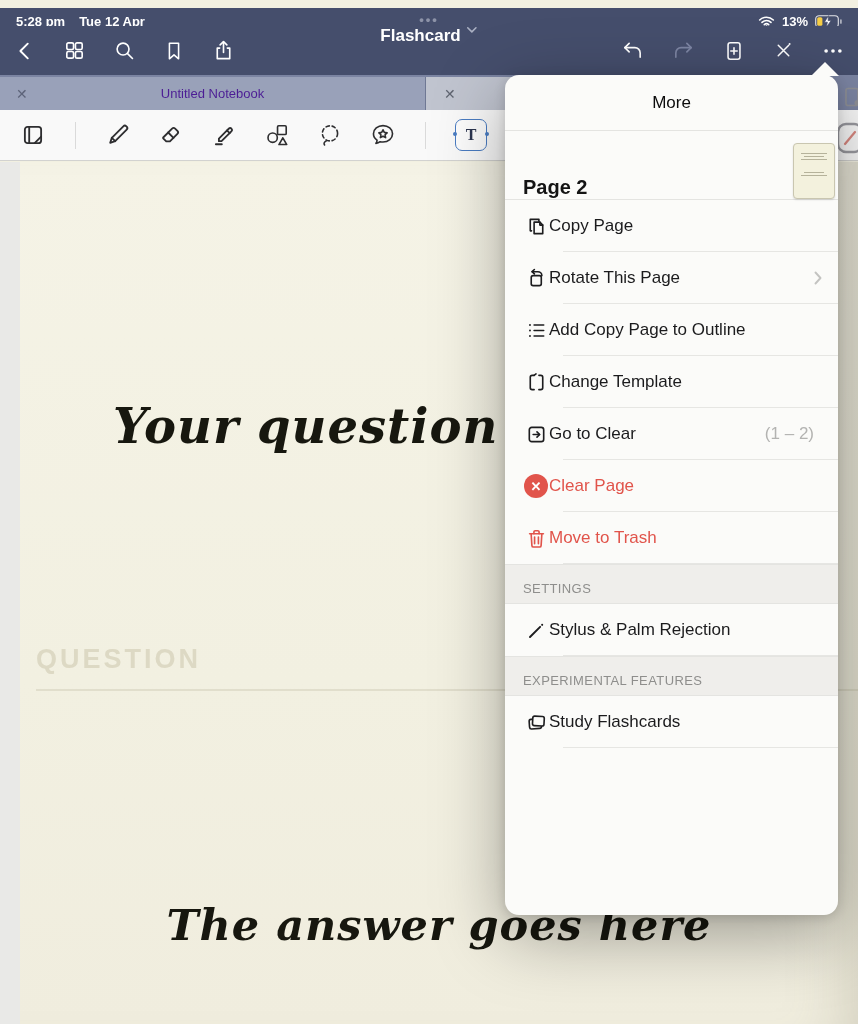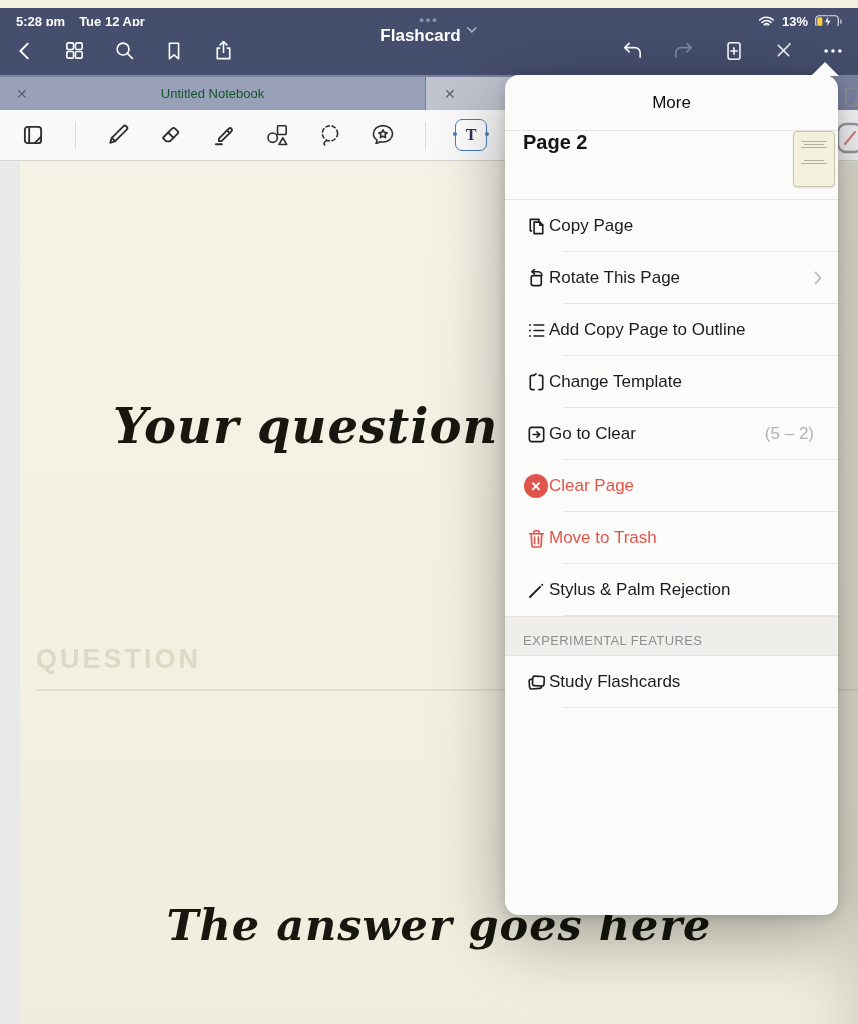--- a/index.html
+++ b/index.html
@@ -21,21 +21,21 @@
   .nav-right{position:absolute;right:14px;top:0;height:100%;display:flex;align-items:center;gap:28px;color:#fff}
   .nav-title{position:absolute;left:50%;top:0;height:100%;transform:translateX(-50%);
              display:flex;gap:6px;color:#fff;font-size:17px;font-weight:700}
   .navbtn{cursor:pointer}
   .dim{color:#7d85a3}
 
   
   .tabbar{position:absolute;top:75px;left:0;right:0;height:35px;background:#7b84a2;z-index:5}
   .tab1{position:absolute;left:0;top:2px;bottom:0;width:425px;background:#99a1b9;border-right:1px solid #6f7894;
         display:flex;align-items:center;justify-content:center}
-  .tab1 .tlabel{font-size:13px;color:#14532d}
+  .tab1 .tlabel{font-size:13px;color:#4c1d95}
   .tabx{position:absolute;left:16px;top:50%;transform:translateY(-50%);color:#5d6379;font-size:14px;line-height:1;cursor:pointer}
   .tab2{position:absolute;left:426px;top:2px;bottom:0;width:86px;background:#c0c4cf}
   .tab2 .tabx{left:18px;color:#5f6470}
 
   
   .toolbar{position:absolute;top:110px;left:0;right:0;height:51px;background:#f9f9f9;border-bottom:1px solid #d2d2d0;
            display:flex;align-items:center;gap:27px;padding-left:20px;box-sizing:border-box;color:#2e2e30;z-index:5}
   .tdiv{width:1px;height:27px;background:#dadada;margin:0 2px}
   .tool{cursor:pointer;display:flex;align-items:center;justify-content:center}
   .ttool{width:30px;height:30px;border:1.5px solid #4a7cc2;border-radius:7px;background:#fdfdfd;
@@ -56,21 +56,21 @@
   .q-line{position:absolute;left:16px;right:0;top:527px;height:2px;background:rgba(150,144,110,.18)}
   .a-text{position:absolute;left:0;right:0;top:738px;text-align:center;font-size:43px;letter-spacing:1px}
 
   
   .pop-arrow{position:absolute;top:62px;left:811px;width:0;height:0;z-index:51;
              border-left:14px solid transparent;border-right:14px solid transparent;border-bottom:14px solid #fbfbf9}
   .popover{position:absolute;left:505px;top:75px;width:333px;height:840px;background:#fbfbf9;border-radius:14px;
            box-shadow:0 20px 70px rgba(0,0,0,.35),0 2px 12px rgba(0,0,0,.15);z-index:50;overflow:hidden}
   .phead{height:55px;display:flex;align-items:center;justify-content:center;font-size:17px;font-weight:400;color:#0c0c0c;
          border-bottom:1px solid #e4e4e1}
-  .pagerow{height:68px;display:flex;align-items:flex-start;padding:0 3px 0 18px;border-bottom:1px solid #e4e4e1;cursor:pointer}
+  .pagerow{height:68px;display:flex;align-items:flex-end;padding:0 3px 0 18px;border-bottom:1px solid #e4e4e1;cursor:pointer}
   .pagerow .plabel{font-size:20px;font-weight:700;color:#141414;flex:1}
   .thumb{width:40px;height:54px;background:#f3f1dd;border:1px solid #c9c6b0;border-radius:4px;position:relative;
          box-shadow:0 1px 2px rgba(0,0,0,.12)}
   .thumb i{position:absolute;left:7px;right:7px;height:1px;background:#b5b29a}
   .prow{position:relative;display:flex;align-items:center;height:52px;padding:0 16px 0 18px;cursor:pointer}
   .prow::after{content:"";position:absolute;left:58px;right:0;bottom:0;height:1px;background:#e6e6e3}
   .picon{width:26px;display:flex;justify-content:center;color:#1d1d1f}
   .prow .lbl{font-size:17px;color:#1b1b1d;flex:1}
   .prow .val{font-size:17px;color:#b3b3b1;margin-right:8px}
   .chev{color:#c3c3c1}
@@ -343,21 +343,21 @@
 
   <div class="prow">
     <span class="picon">
       <svg class="ic" width="23" height="23" viewBox="0 0 24 24">
           <rect x="4.5" y="4.5" width="15" height="15" rx="2.5"></rect>
           <path d="M8.5 12h6.5"></path>
           <path d="M12.5 9.2 15.3 12l-2.8 2.8"></path>
         </svg>
       </span>
     <span class="lbl">Go to Clear</span>
-    <span class="val">(5 – 2)</span>
+    <span class="val">(1 – 2)</span>
   </div>
 
   <div class="prow danger">
     <span class="picon">
       <span class="clear-badge">✕</span>
       </span>
     <span class="lbl">Clear Page</span>
   </div>
 
   <div class="prow danger">
@@ -365,20 +365,21 @@
       <svg class="ic" width="23" height="23" viewBox="0 0 24 24">
           <path d="M4.8 7h14.4"></path>
           <path d="M9.3 7V5.2A1.3 1.3 0 0 1 10.6 3.9h2.8a1.3 1.3 0 0 1 1.3 1.3V7"></path>
           <path d="M6.4 7l.8 12.4a1.6 1.6 0 0 0 1.6 1.5h6.4a1.6 1.6 0 0 0 1.6-1.5L17.6 7"></path>
           <path d="M10 10.5v7M14 10.5v7"></path>
         </svg>
       </span>
     <span class="lbl">Move to Trash</span>
   </div>
 
+  <div class="psec">SETTINGS</div>
 
 
   <div class="prow">
     <span class="picon">
       <svg class="ic" width="23" height="23" viewBox="0 0 24 24">
           <path d="M5.2 18.8 15.8 8.2" style="stroke-width:2"></path>
           <circle cx="17.9" cy="6.1" r="1.1" fill="currentColor" stroke="none"></circle>
         </svg>
       </span>
     <span class="lbl">Stylus &amp; Palm Rejection</span>

